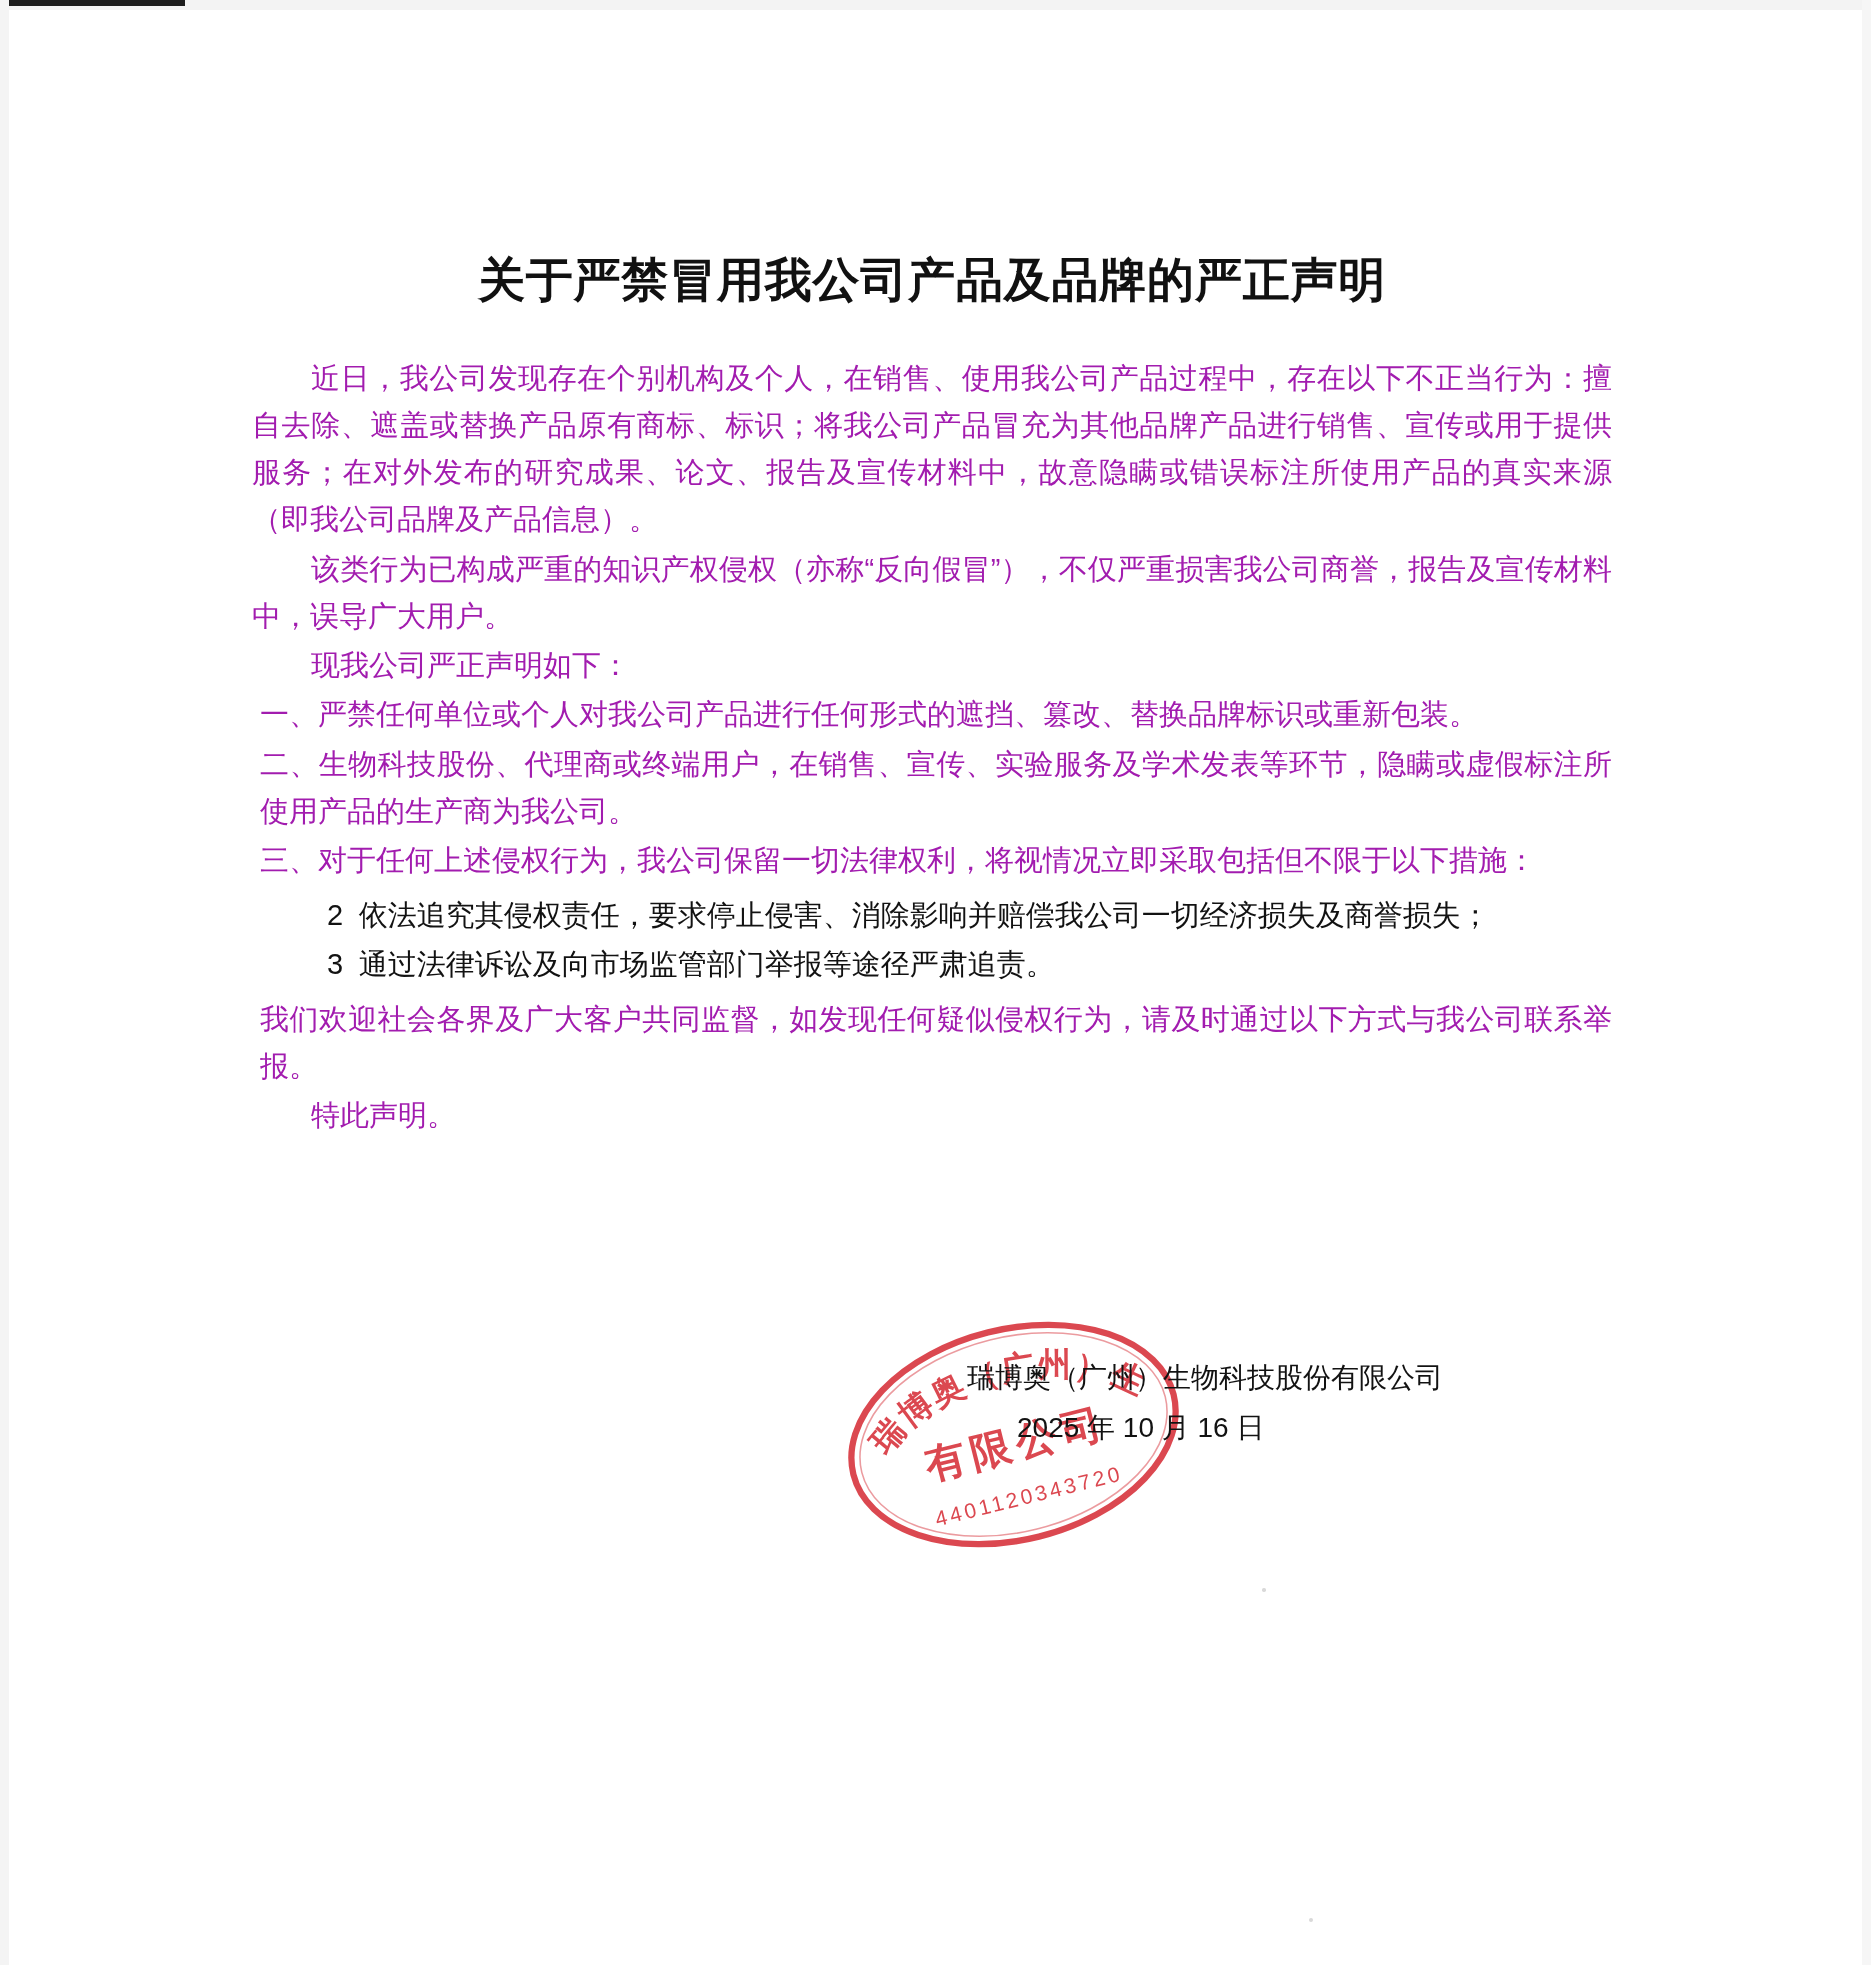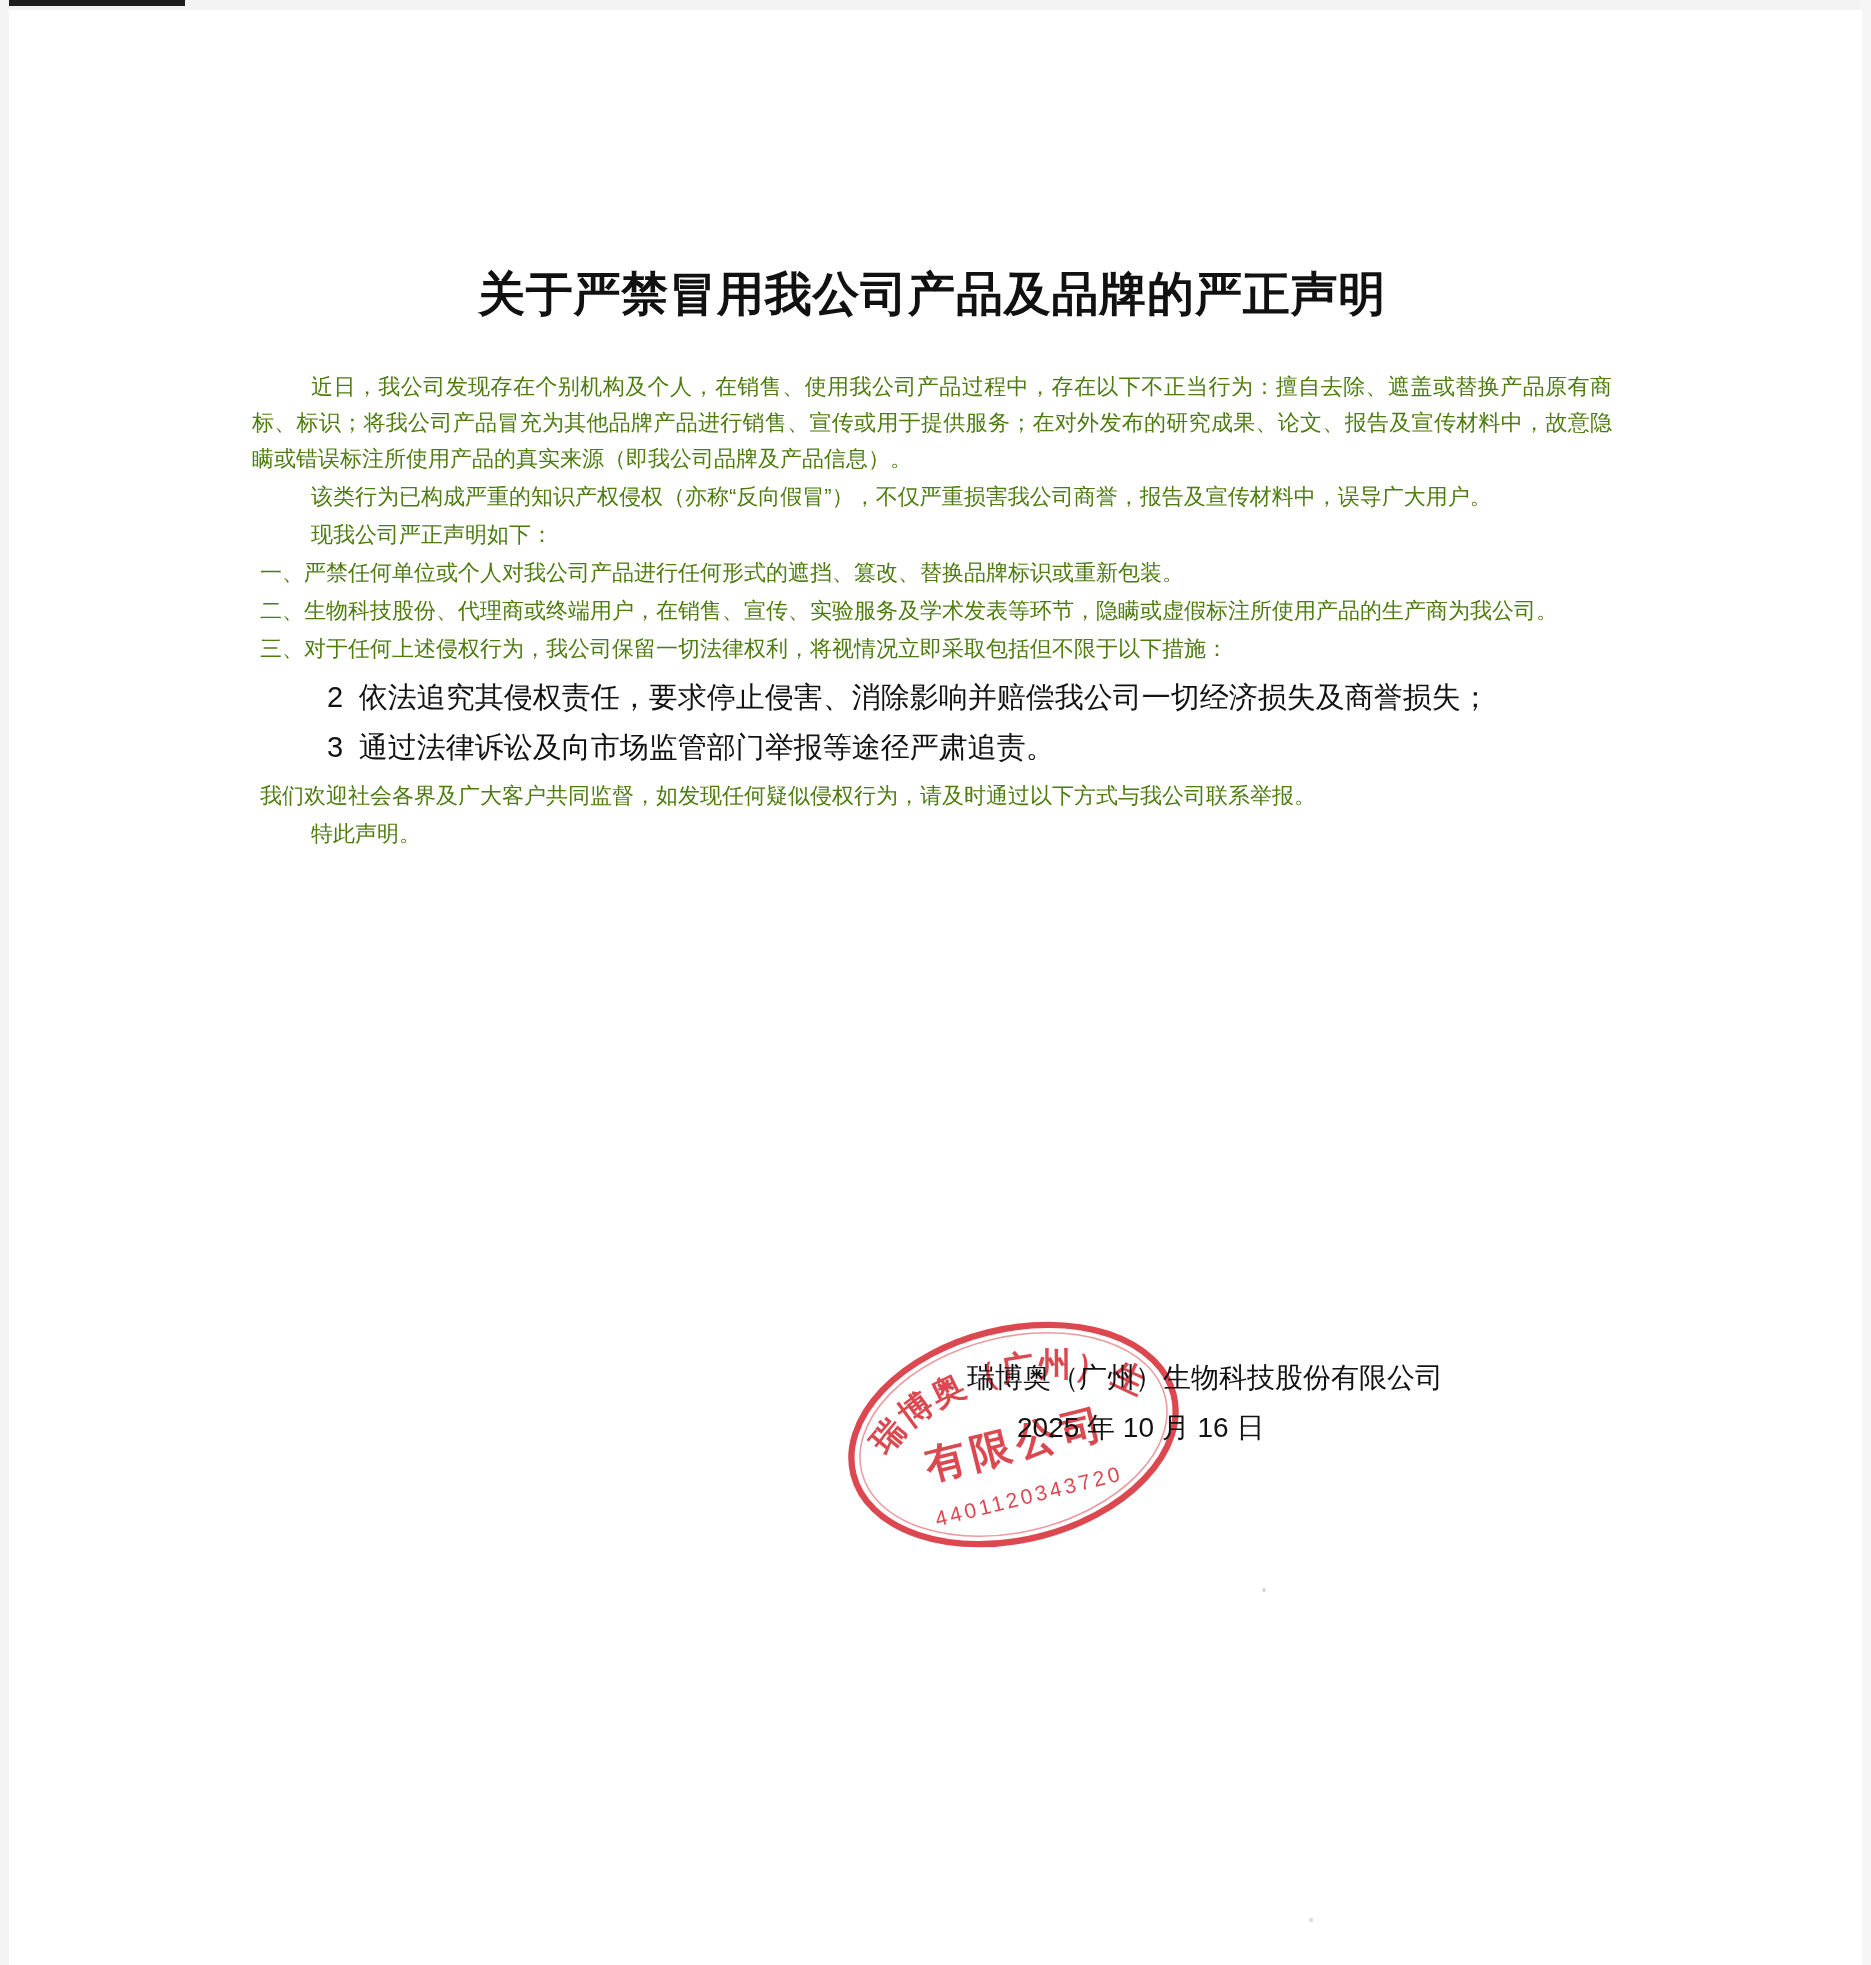--- a/index.html
+++ b/index.html
@@ -54,38 +54,38 @@
     position: absolute;
     left: 0; top: 0;
     width: 5.5px;
     height: 51px;
     background: #2a2a2a;
   }
 
   .doc {
     position: absolute;
     left: 252px;
-    top: 266px;
+    top: 252px;
     width: 1360px;
   }
 
   .doc-title {
     text-align: center;
     font-size: 47px;
     font-weight: bold;
     letter-spacing: 0.8px;
     color: #111111;
     margin: 0 0 47px 0;
     line-height: 1.2;
   }
 
   .para {
-    font-size: 22px;
+    font-size: 29px;
     line-height: 1.62;
-    color: #4d7c0f;
+    color: #a21caf;
     margin: 0 0 2.4px 0;
     text-align: justify;
     text-justify: inter-ideograph;
   }
   .indent {
     text-indent: 59px;
   }
   .hang {
     margin-left: 8px;
   }

